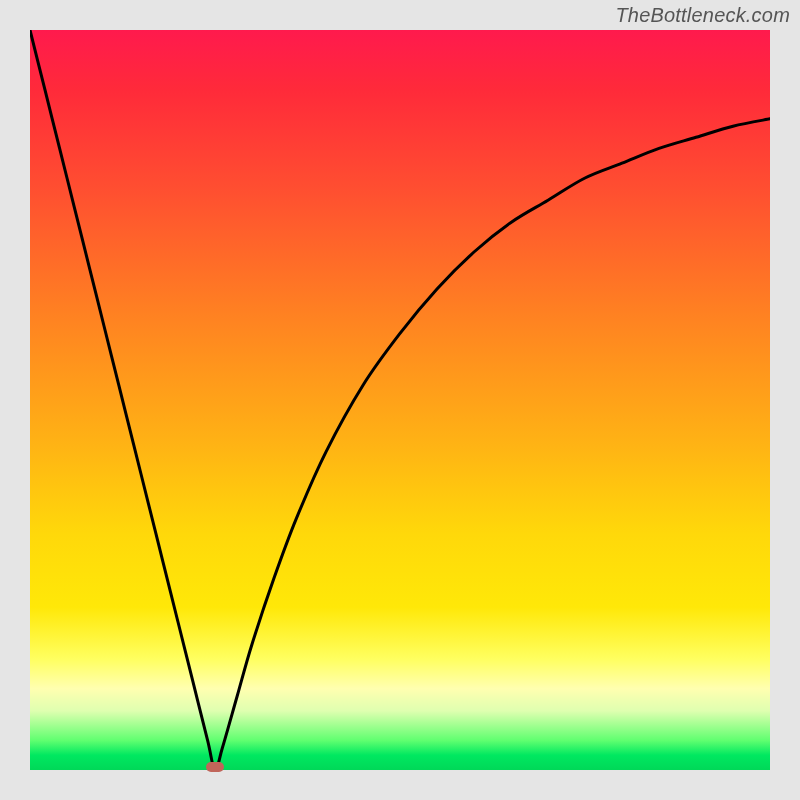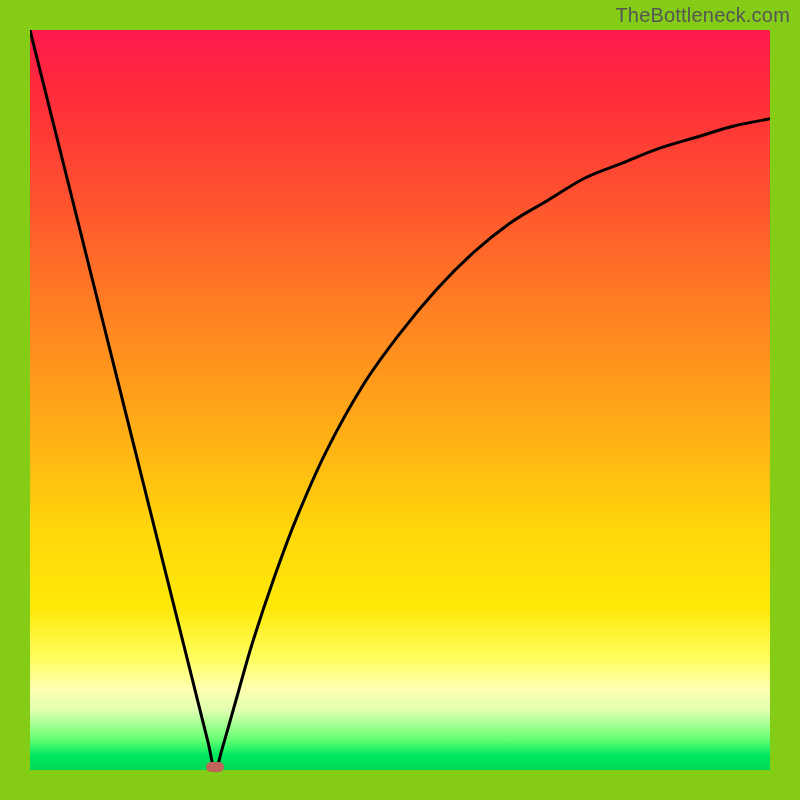--- a/index.html
+++ b/index.html
@@ -1,21 +1,22 @@
 <!DOCTYPE html>
 <html><head>
 <meta charset="utf-8">
 <style>
   * { margin: 0; padding: 0; box-sizing: border-box; }
   html, body { width: 800px; height: 800px; overflow: hidden; background: #000; }
   .stage {
     position: relative;
     width: 800px;
     height: 800px;
-    background: #84cc16;
+    background: #e5e5e5;
+    font-style: italic;
   }
   .plot-area {
     position: absolute;
     left: 30px;
     top: 30px;
     width: 740px;
     height: 740px;
     background: linear-gradient(
       to bottom,
       #ff1a4d 0%,

